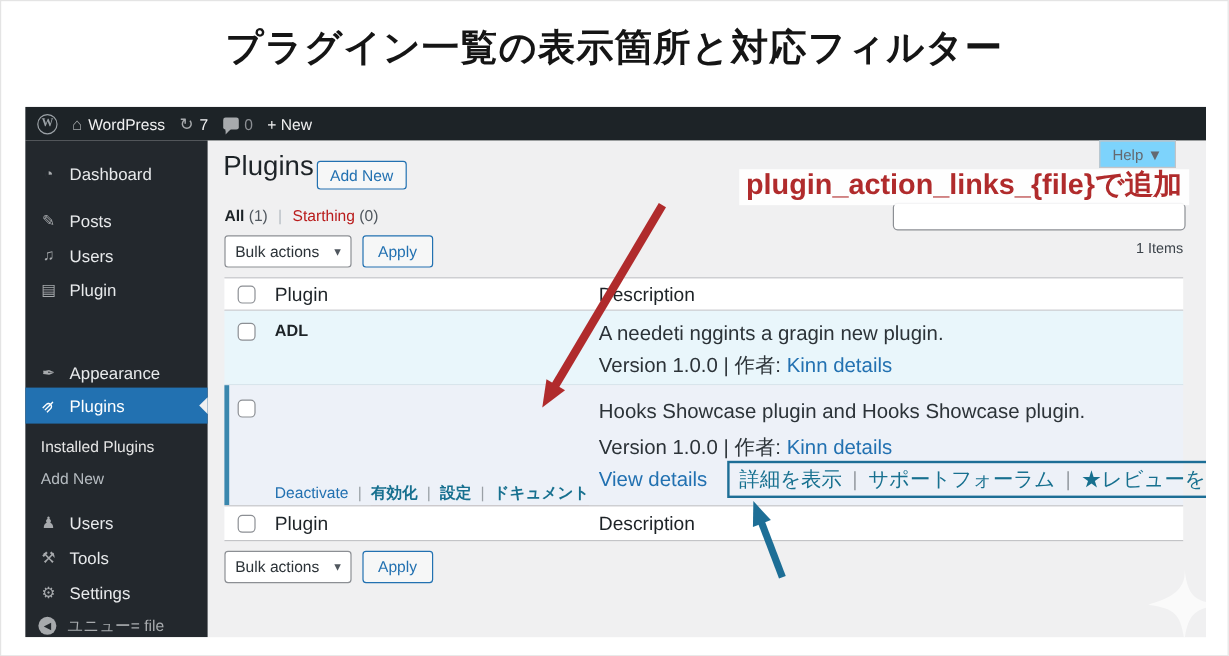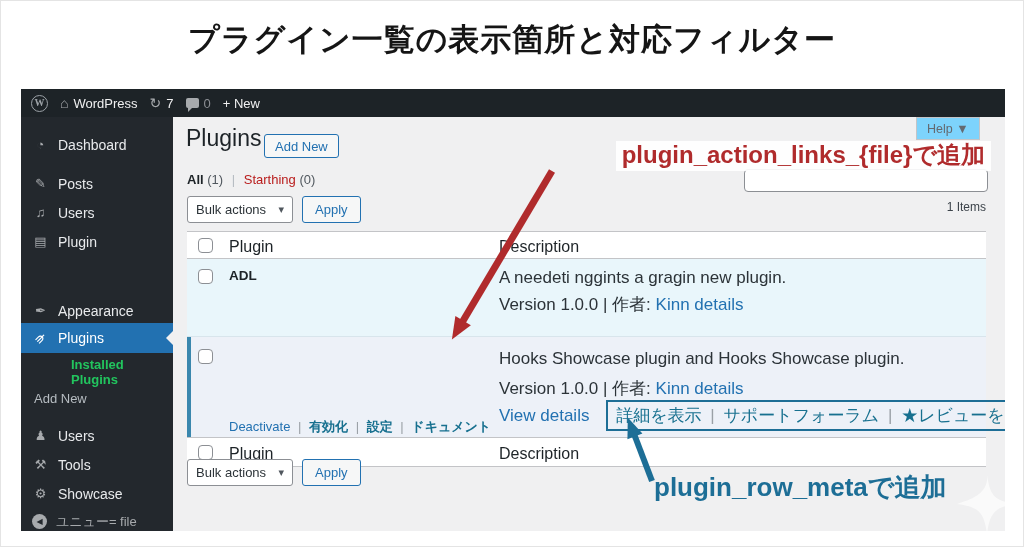--- a/index.html
+++ b/index.html
@@ -27,21 +27,21 @@
     color:#e8eaec; font-size:14px; }
   .menu-item { position:absolute; left:0; right:0; height:25px; display:flex; align-items:center;
     gap:9px; padding-left:11px; cursor:default; }
   .menu-icon { width:17px; text-align:center; color:#a7aaad; font-size:13px; line-height:1; }
   .menu-item.active { background:#2271b1; color:#fff; height:30px; }
   .menu-item.active .menu-icon { color:#fff; }
   .active-notch { position:absolute; right:0; top:50%; margin-top:-7px; width:0; height:0;
     border-top:7px solid transparent; border-bottom:7px solid transparent; border-right:7px solid #f0f0f1; }
   .submenu-item { position:absolute; left:0; right:0; height:22px; display:flex; align-items:center;
     padding-left:13px; color:#b6bcc1; font-size:13px; }
-  .submenu-item.current { color:#22c55e; font-weight:bold;margin-left:37px; }
+  .submenu-item.current { color:#e5e5e5; font-weight:normal; }
   .sb-bubble { display:inline-block; width:13px; height:10px; background:#a7aaad; border-radius:2px; position:relative; }
   .sb-bubble::after { content:""; position:absolute; left:2px; bottom:-4px;
     border:3px solid transparent; border-top-color:#a7aaad; border-left-color:#a7aaad; }
   .icon-plug { display:inline-block; transform:rotate(45deg); }
   .collapse-circle { width:15px; height:15px; border-radius:50%; background:#a7aaad; color:#23282d;
     font-size:8px; line-height:15px; text-align:center; }
   .collapse-item { color:#a7aaad; font-size:13px; }
 
   
   .help-btn { position:absolute; left:895px; top:28px; height:23px; padding:0 10px; background:#7dd3fc;
@@ -68,21 +68,21 @@
   .items-count { position:absolute; right:19px; top:111px; font-size:12px; color:#3c434a; }
 
   
   .table { position:absolute; left:166px; top:142px; width:799px; }
   .t-header { position:relative; height:28px; background:#fff; border-top:1px solid #c3c4c7; border-bottom:1px solid #c3c4c7; }
   .t-header.second { height:30px; }
   .checkbox { position:absolute; left:11px; width:15px; height:15px; border:1px solid #8c8f94;
     border-radius:4px; background:#fff; }
   .col-label { position:absolute; font-size:16px; color:#1d2327;text-align:right; }
   .row { position:relative; }
-  .row-adl { height:78px; background:#e9f6fb; border-bottom:1px solid #d8e5ec; }
+  .row-adl { height:62px; background:#e9f6fb; border-bottom:1px solid #d8e5ec; }
   .row-hooks { height:100px; background:#edf1f8; }
   .hooks-bar { position:absolute; left:0; top:0; bottom:0; width:4px; background:#3a87ad; }
   .p-name { position:absolute; left:42px; font-weight:bold; font-size:13.5px; color:#1d2327; }
   .p-actions { position:absolute; left:42px; font-size:13px;margin-top:48px; }
   .link { color:#2271b1; }
   .jp-links { border-bottom:3px solid #b02b2c; padding-bottom:3px; }
   .jp-link { color:#17708f; font-weight:bold; }
   .a-sep { color:#9aa0a6; margin:0 4px; }
   .d-line { position:absolute; left:312px; font-size:17px; color:#2c3338; white-space:nowrap; }
   .meta-box { display:inline-block; border:2px solid #1d6e96; padding:2px 8px; margin-left:12px; background:transparent; }
@@ -154,21 +154,21 @@
       <div class="menu-item" style="top:306px;">
         <span class="menu-icon">♟</span>
         <span>Users</span>
       </div>
       <div class="menu-item" style="top:335px;">
         <span class="menu-icon">⚒</span>
         <span>Tools</span>
       </div>
       <div class="menu-item" style="top:364px;">
         <span class="menu-icon">⚙</span>
-        <span>Showcase</span>
+        <span>Settings</span>
       </div>
       <div class="menu-item collapse-item" style="top:392px;">
         <span class="collapse-circle">◀</span>
         <span>ユニュー= file</span>
       </div>
     </div>
 
     <div class="help-btn">Help ▼</div>
     <h1 class="page-title">Plugins</h1>
     <div class="add-new-btn">Add New</div>
@@ -247,21 +247,20 @@
         <span class="col-label" style="left:312px; top:7px;">Description</span>
       </div>
     </div>
 
     <div class="bulk-select bottom">
       <span>Bulk actions</span>
       <span class="chev">▾</span>
     </div>
     <div class="apply-btn bottom">Apply</div>
 
-    <div class="blue-label" style="color:#1d6e96;">plugin_row_metaで追加</div>
 
     <svg class="overlay" viewBox="0 0 984 442" xmlns="http://www.w3.org/2000/svg">
       <defs>
         <marker id="redhead" markerUnits="userSpaceOnUse" markerWidth="26" markerHeight="26" refX="14" refY="13" orient="auto">
           <path d="M2 4 L24 13 L2 22 Z" fill="#b02b2c"></path>
         </marker>
         <marker id="bluehead" markerUnits="userSpaceOnUse" markerWidth="24" markerHeight="24" refX="13" refY="12" orient="auto">
           <path d="M2 4 L22 12 L2 20 Z" fill="#1d6e96"></path>
         </marker>
       </defs>

